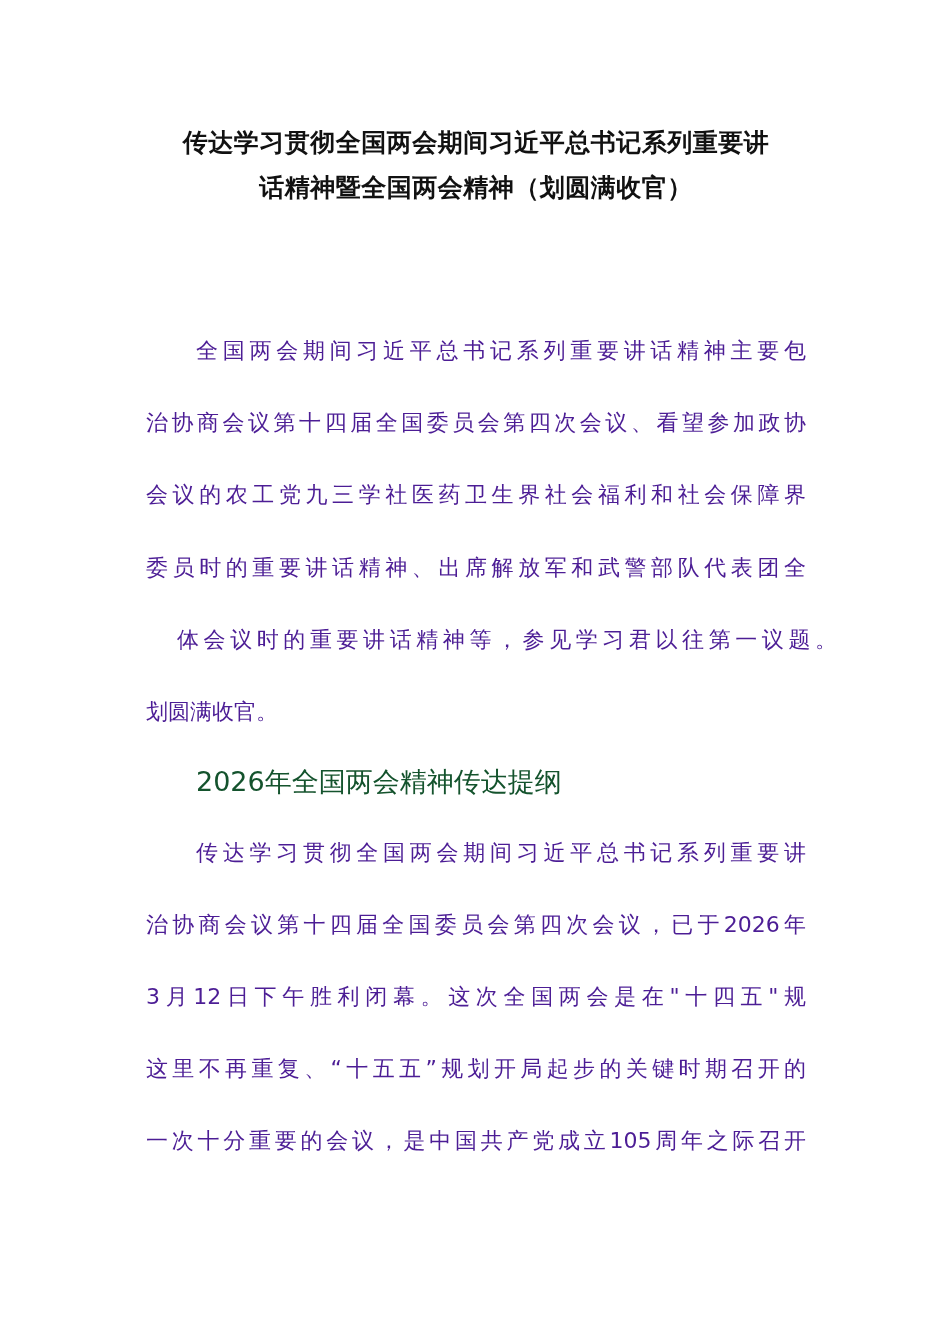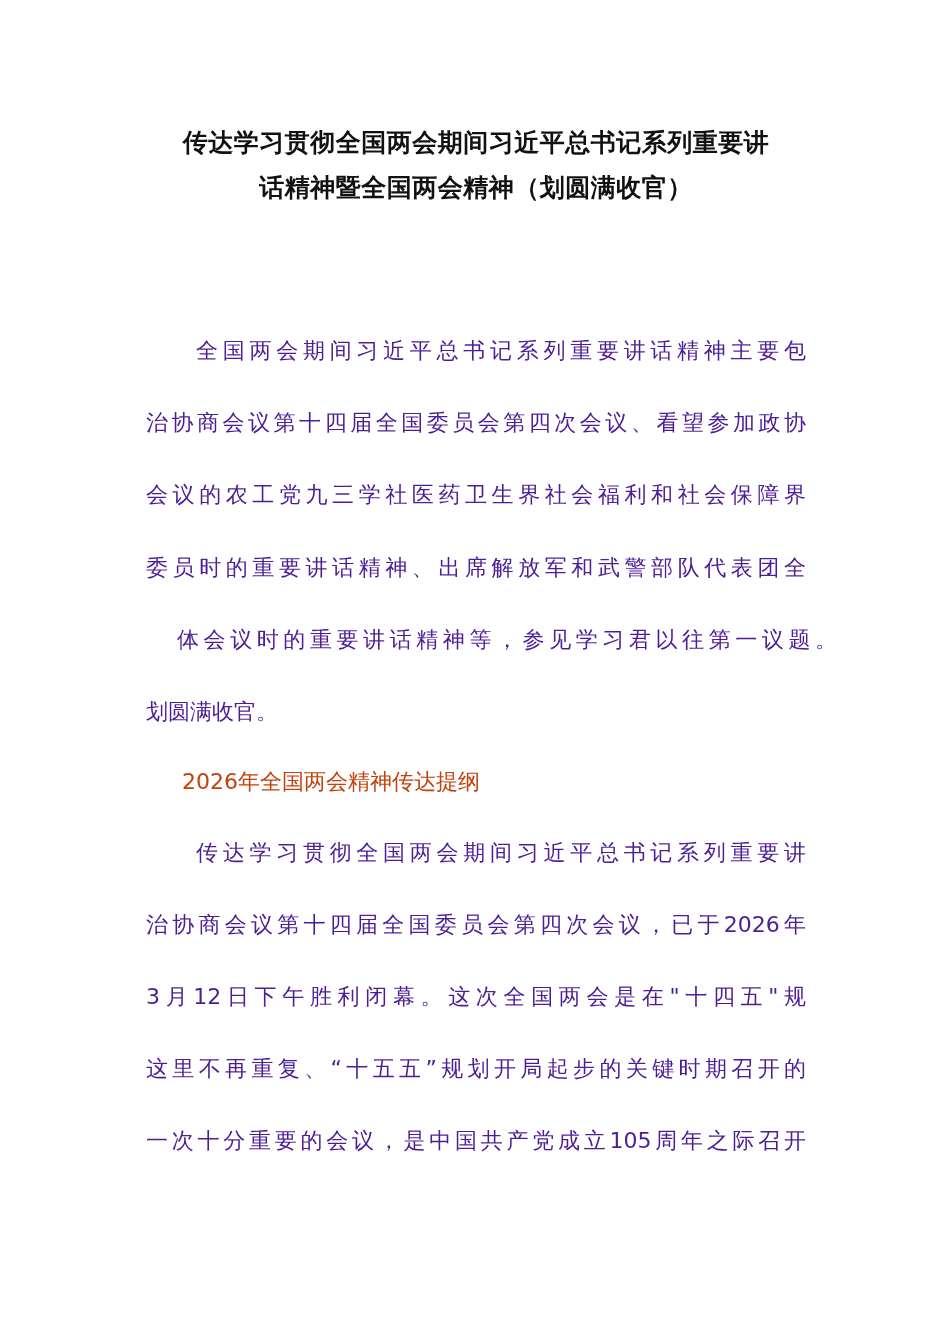--- a/index.html
+++ b/index.html
@@ -47,25 +47,25 @@
     }
     .body-line.last {
       text-align-last: left;
     }
     .body-line.indent {
       left: 196px;
       width: 610px;
     }
     .heading-line {
       position: absolute;
-      left: 182px;
-      font-size: 22px;
+      left: 196px;
+      font-size: 27px;
       line-height: 32px;
       white-space: nowrap;
-      color: #c2410c;
+      color: #14532d;
     }
   </style>
 </head>
 <body>
 
 <div class="page">
 
   <div class="title-line" style="top:126px;">传达学习贯彻全国两会期间习近平总书记系列重要讲</div>
   <div class="title-line" style="top:171px;">话精神暨全国两会精神（划圆满收官）</div>
 

